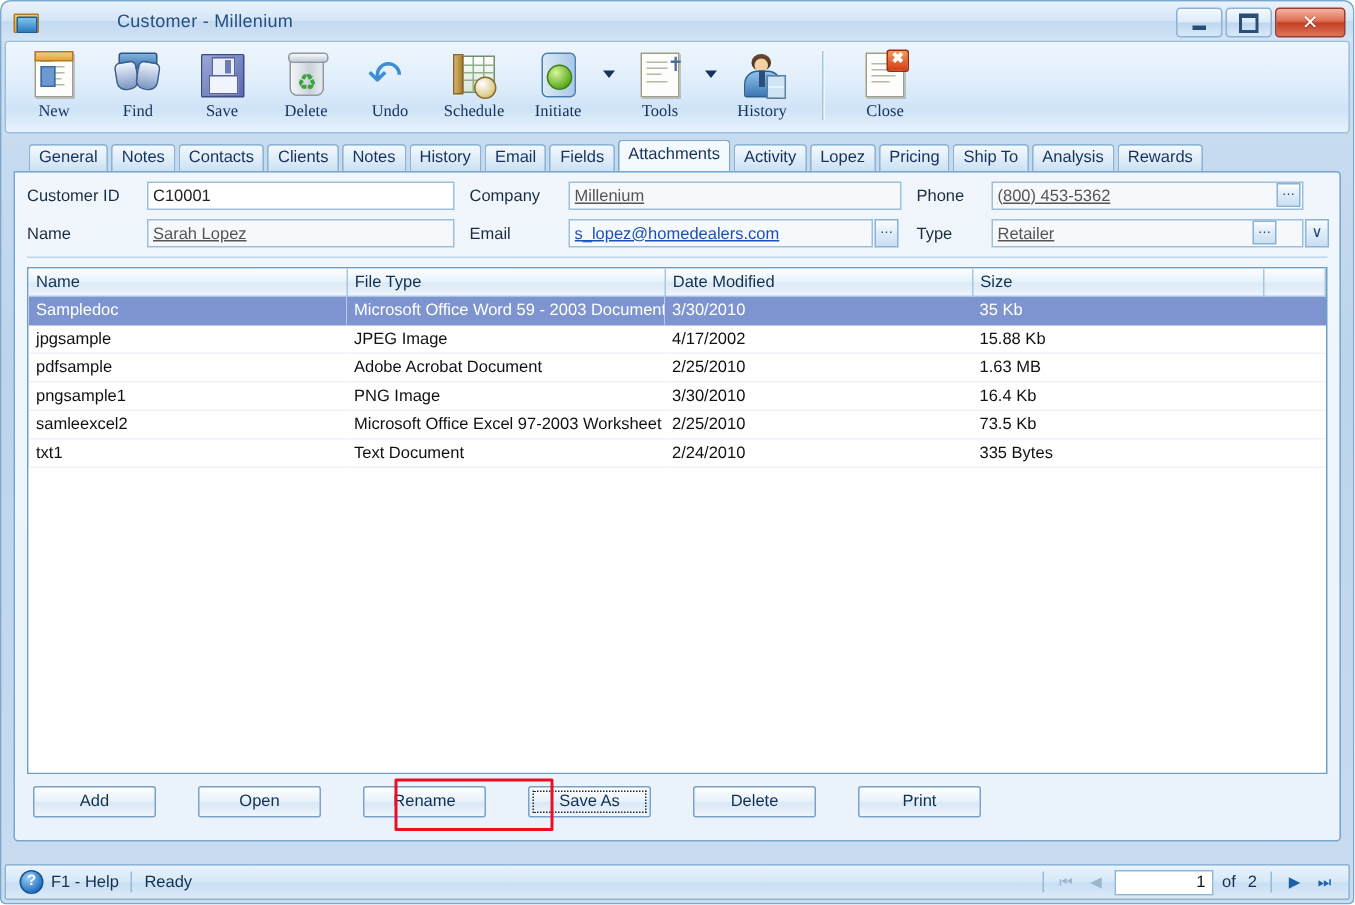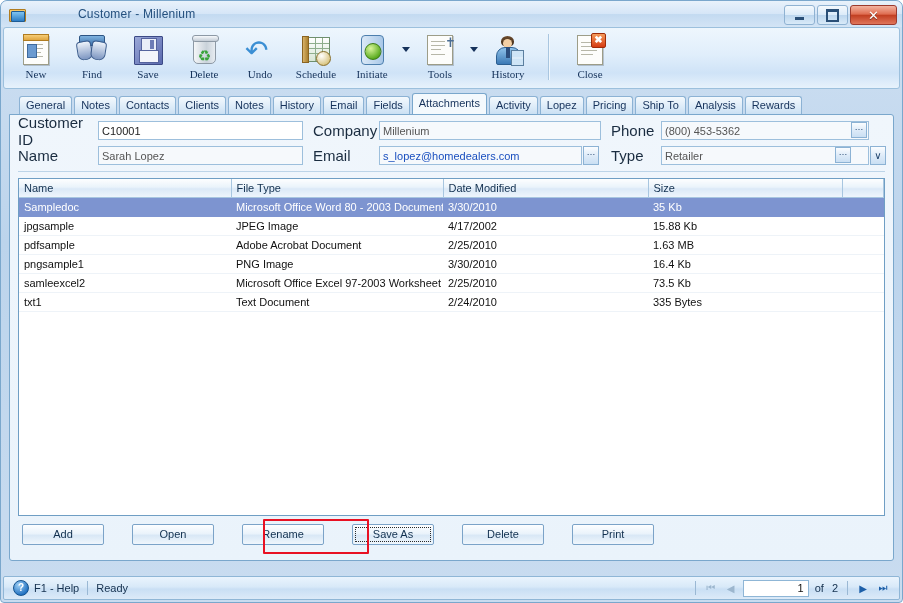--- a/index.html
+++ b/index.html
@@ -287,35 +287,35 @@
   }
   .form-area {
     display: flex;
     position: relative;
     padding-bottom: 6px;
     border-bottom: 1px solid #bcd4e8;
     margin-bottom: 6px;
   }
   .fgroup { display: flex; flex-direction: column; gap: 6px; }
   .frow { display: flex; align-items: center; height: 19px; }
-  .flabel { font-size: 15px; color: #1a2c40; }
+  .flabel { font-size: 11px; color: #1a2c40; }
   .finput {
     box-sizing: border-box;
     height: 19px;
     border: 1px solid #9dbfdc;
     background: #ffffff;
     font-family: "Liberation Sans", sans-serif;
     font-size: 11px;
     color: #222;
     padding: 0 3px;
     line-height: 17px;
     outline: none;
   }
-  .finput.readonly { background: #f6f9fc; color: #555; }
-  .finput.link { color: #1a4fbf; background:#f6f9fc; }
+  .finput.readonly { background: #f6f9fc; color: #555; text-decoration: underline; }
+  .finput.link { color: #1a4fbf; text-decoration: underline; background:#f6f9fc; }
   .ibtn {
     width: 16px; height: 19px;
     box-sizing: border-box;
     margin-left: 1px;
     border: 1px solid #8cb2d4;
     background: linear-gradient(to bottom,#fbfdff,#dceaf8 55%,#cadff3);
     font-size: 9px; color:#20436c;
     text-align: center; line-height: 10px;
     cursor: default;
   }
@@ -675,21 +675,21 @@
             <th>Name</th>
             <th>File Type</th>
             <th>Date Modified</th>
             <th>Size</th>
             <th></th>
           </tr>
         </thead>
         <tbody>
           <tr class="selected">
             <td>Sampledoc</td>
-            <td>Microsoft Office Word 80 - 2003 Document</td>
+            <td>Microsoft Office Word 59 - 2003 Document</td>
             <td>3/30/2010</td>
             <td>35 Kb</td>
             <td></td>
           </tr>
           <tr>
             <td>jpgsample</td>
             <td>JPEG Image</td>
             <td>4/17/2002</td>
             <td>15.88 Kb</td>
             <td></td>

